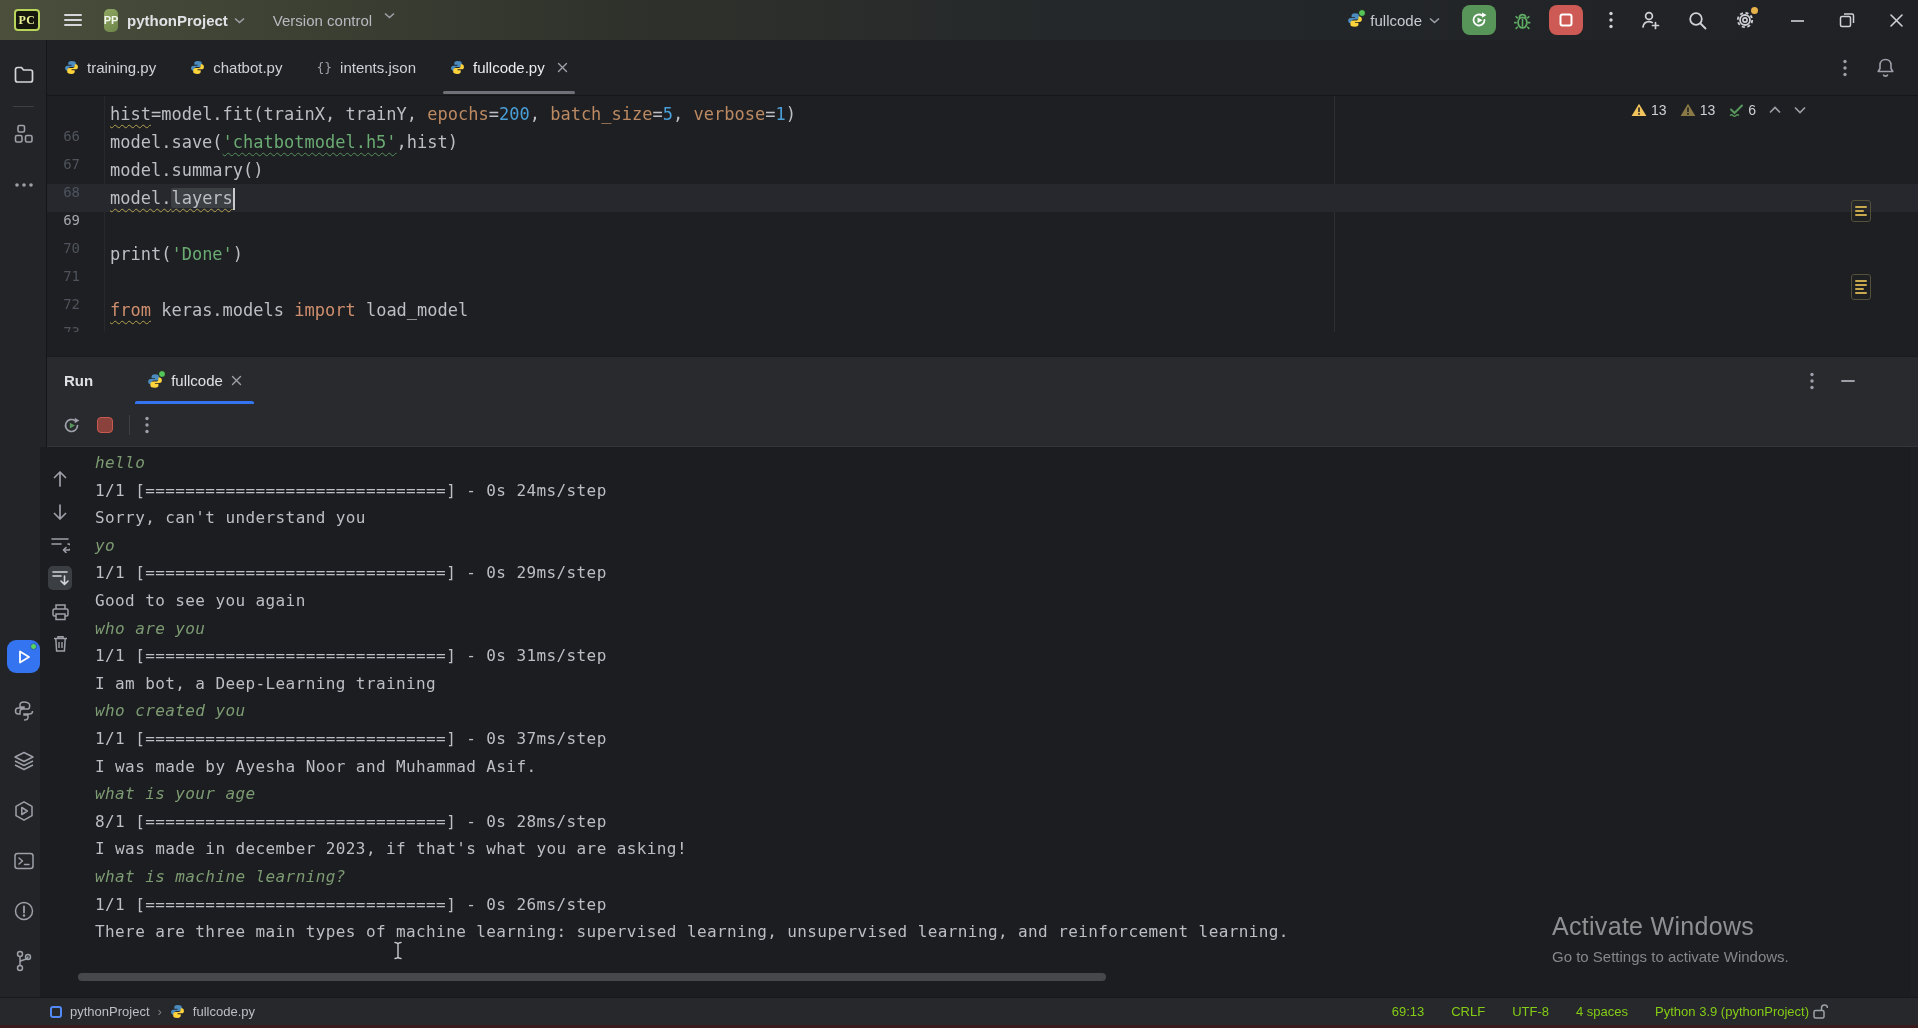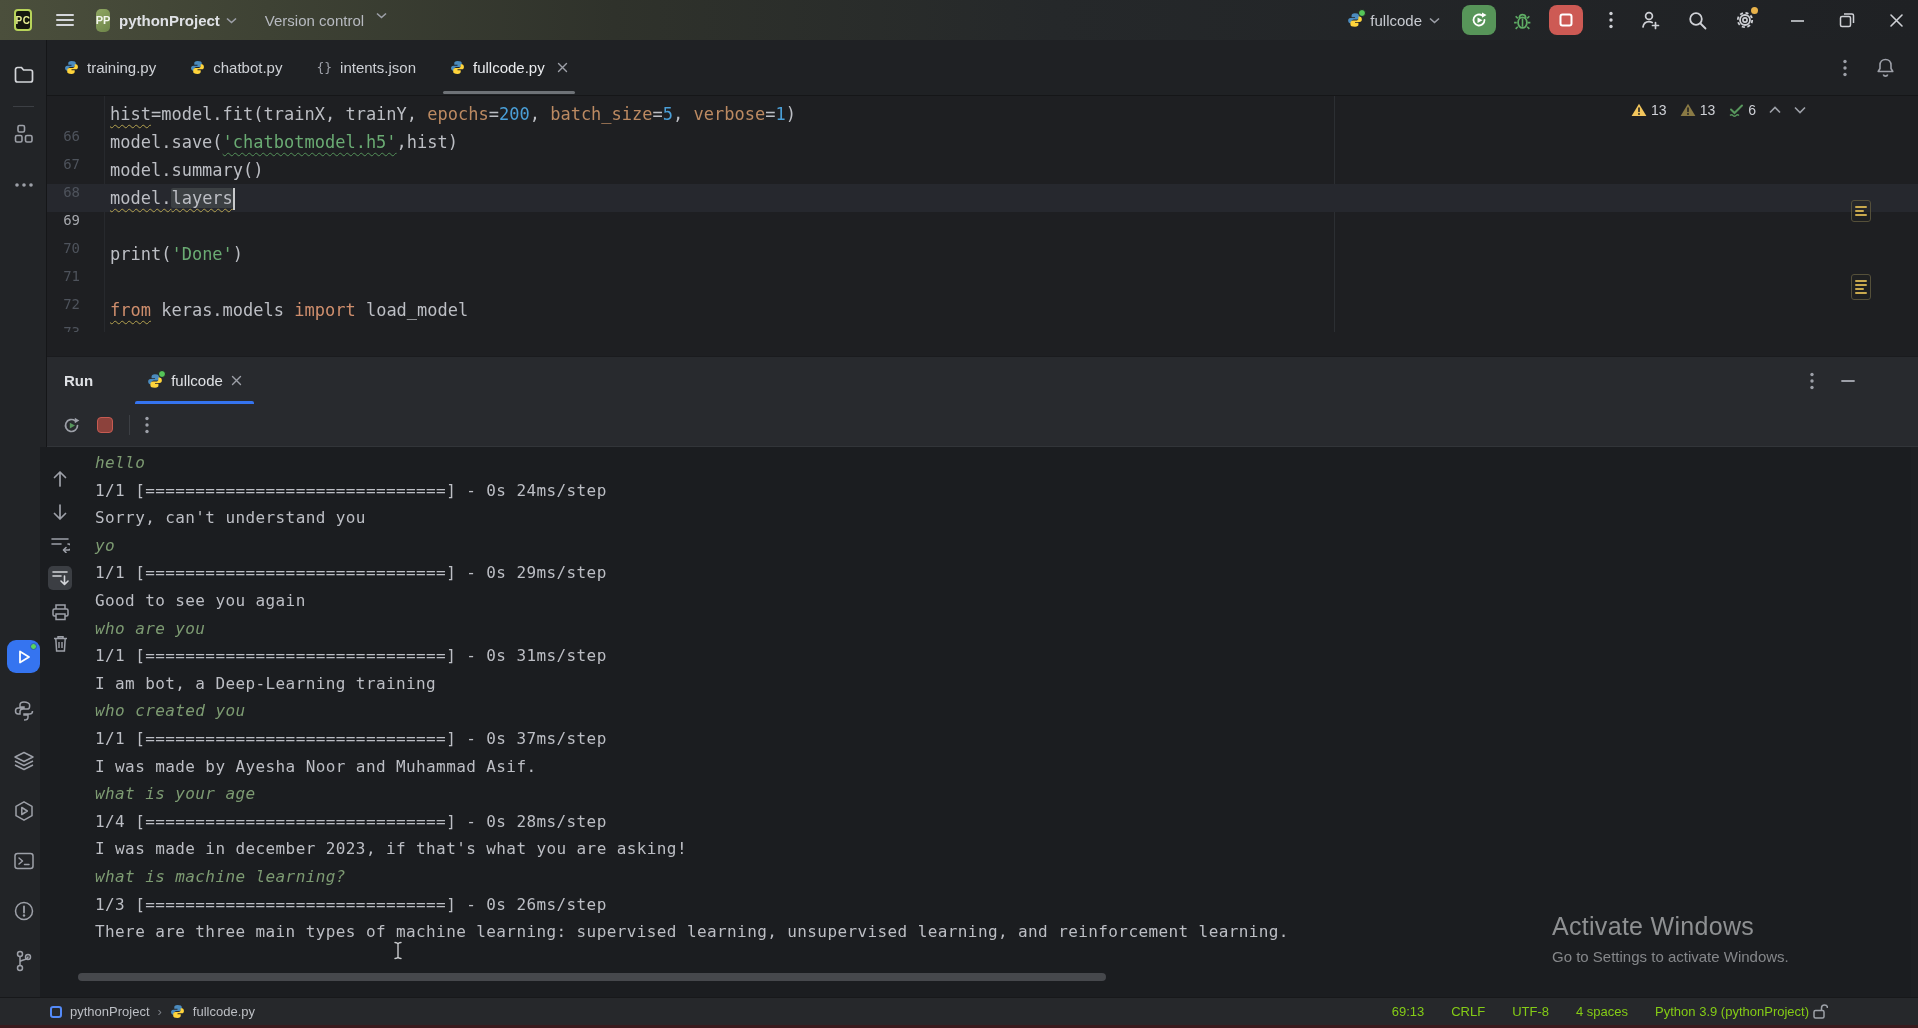--- a/index.html
+++ b/index.html
@@ -10,23 +10,23 @@
     -webkit-font-smoothing:antialiased;
   }
   svg { display:block; }
 
   
   .titlebar {
     position:absolute; left:0; top:0; width:1918px; height:40px;
     display:flex; align-items:center;
     background:linear-gradient(90deg,#4b4f3c 0%,#3e4234 14%,#2f322b 32%,#25282a 55%,#1f2124 100%);
   }
-  .tb-logo { width:18px; height:22px; margin-left:14px; border-radius:4px;
-    border:2px solid #b8d45a; background:#15170f; color:#e9f193; font-size:10px; font-weight:bold;
-    display:flex; align-items:center; justify-content:center; letter-spacing:.5px;}
+  .tb-logo { width:26px; height:22px; margin-left:14px; border-radius:4px;
+    border:2px solid #b8d45a; background:#15170f; color:#e9f193; font-size:12px; font-weight:bold;
+    display:flex; align-items:center; justify-content:center; letter-spacing:.5px;font-family:Liberation Serif, serif;}
   .tb-burger { margin-left:24px; width:18px; }
   .tb-burger div { height:2px; background:#d4d6da; margin:3px 0; border-radius:1px; }
   .pp-badge { margin-left:22px; width:14px; height:23px; border-radius:5px;
     background:linear-gradient(140deg,#90a862,#6d8449); color:#f2f5ec; font-size:11px; font-weight:bold;
     display:flex; align-items:center; justify-content:center; }
   .tb-project { margin-left:9px; font-size:15px; font-weight:600; color:#dfe1e5; display:flex; align-items:center; gap:6px;}
   .tb-vcs { margin-left:28px; font-size:15px; color:#b7bac0; display:flex; align-items:flex-start; gap:12px;}
   .tb-right { margin-left:auto; display:flex; align-items:center; margin-right:14px; }
   .runcfg { display:flex; align-items:center; gap:7px; font-size:15px; color:#c8cbd1; }
   .pyico-wrap { position:relative; }
@@ -485,24 +485,24 @@
         <div class="cl input">yo</div>
         <div class="cl output">1/1 [==============================] - 0s 29ms/step</div>
         <div class="cl output">Good to see you again</div>
         <div class="cl input">who are you</div>
         <div class="cl output">1/1 [==============================] - 0s 31ms/step</div>
         <div class="cl output">I am bot, a Deep-Learning training</div>
         <div class="cl input">who created you</div>
         <div class="cl output">1/1 [==============================] - 0s 37ms/step</div>
         <div class="cl output">I was made by Ayesha Noor and Muhammad Asif.</div>
         <div class="cl input">what is your age</div>
-        <div class="cl output">1/4 [==============================] - 0s 28ms/step</div>
+        <div class="cl output">8/1 [==============================] - 0s 28ms/step</div>
         <div class="cl output">I was made in december 2023, if that's what you are asking!</div>
         <div class="cl input">what is machine learning?</div>
-        <div class="cl output">1/3 [==============================] - 0s 26ms/step</div>
+        <div class="cl output">1/1 [==============================] - 0s 26ms/step</div>
         <div class="cl output">There are three main types of machine learning: supervised learning, unsupervised learning, and reinforcement learning.</div>
       </div>
     <div class="hscroll"></div>
   </section>
 
   <svg class="ibeam" width="12" height="19" viewBox="0 0 12 19">
     <path d="M3 1.5c1.5 0 2.5.5 3 1.3.5-.8 1.5-1.3 3-1.3M3 17.5c1.5 0 2.5-.5 3-1.3.5.8 1.5 1.3 3 1.3M6 2.8v13.4" fill="none" stroke="#c9cbce" stroke-width="1.4" stroke-linecap="round"></path>
   </svg>
 
   <div class="watermark">

